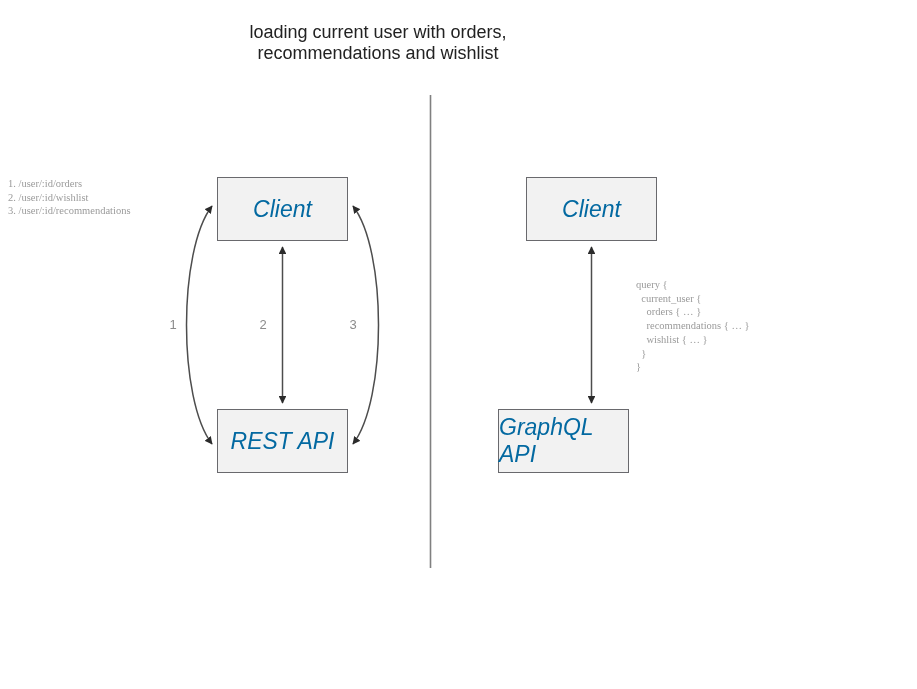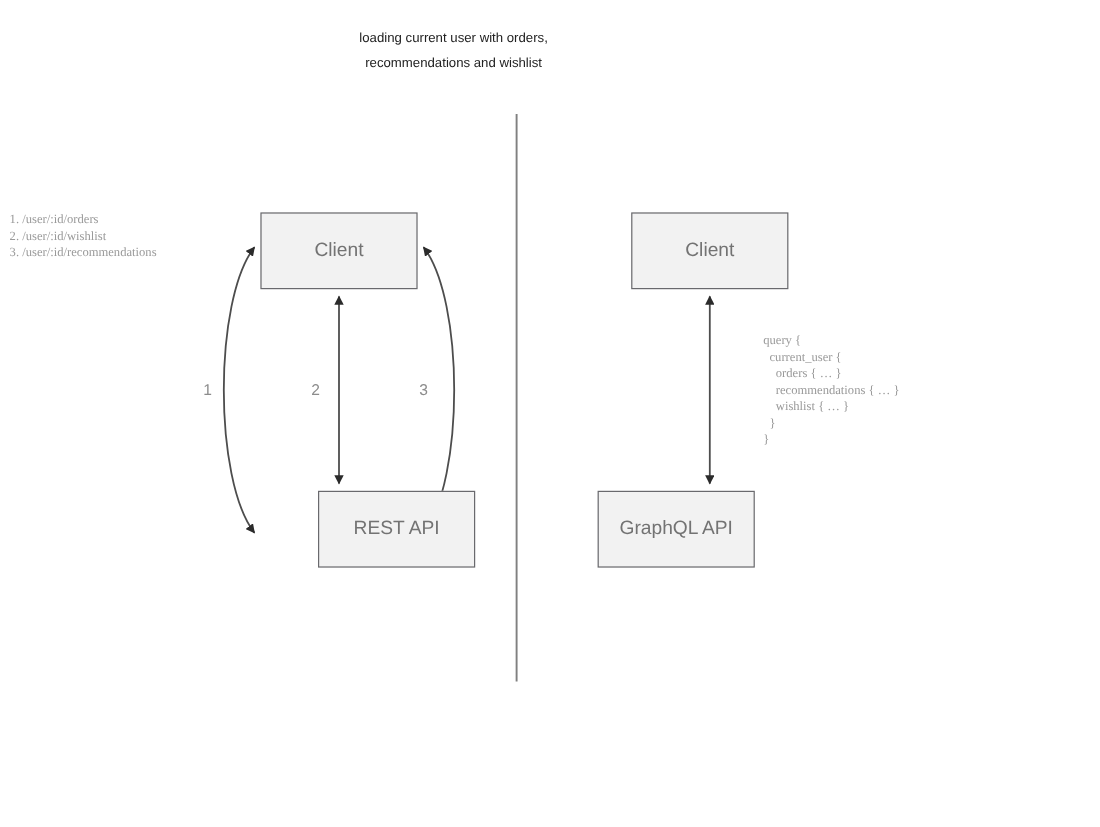--- a/index.html
+++ b/index.html
@@ -34,44 +34,45 @@
     pointer-events: none;
   }
 
   
   .title {
     position: absolute;
     left: 0;
     top: 22px;
     width: 756px;
     text-align: center;
-    font-size: 11px;
+    font-size: 18px;
     line-height: 21px;
     color: #222222;
     white-space: pre-line;
   }
 
   
   .node-box {
     position: absolute;
     box-sizing: border-box;
     background: #f2f2f2;
     border: 1.6px solid #69696d;
     display: flex;
     align-items: center;
     justify-content: center;
-    color: #737373;
-    font-size: 16px;
+    color: #0369a1;
+    font-size: 23px;
+    font-style: italic;
   }
   .node-box .node-label {
     pointer-events: none;
   }
 
   #node-rest-client   { left: 217px; top: 177px; width: 131px; height: 64px; }
-  #node-rest-api      { left: 217px; top: 409px; width: 131px; height: 64px; margin-left: 48px; }
+  #node-rest-api      { left: 217px; top: 409px; width: 131px; height: 64px; }
   #node-gql-client    { left: 526px; top: 177px; width: 131px; height: 64px; }
   #node-gql-api       { left: 498px; top: 409px; width: 131px; height: 64px; }
 
   
   .code-block {
     position: absolute;
     font-family: Liberation Serif, serif;
     font-size: 10.5px;
     line-height: 13.7px;
     color: #9a9a9a;

